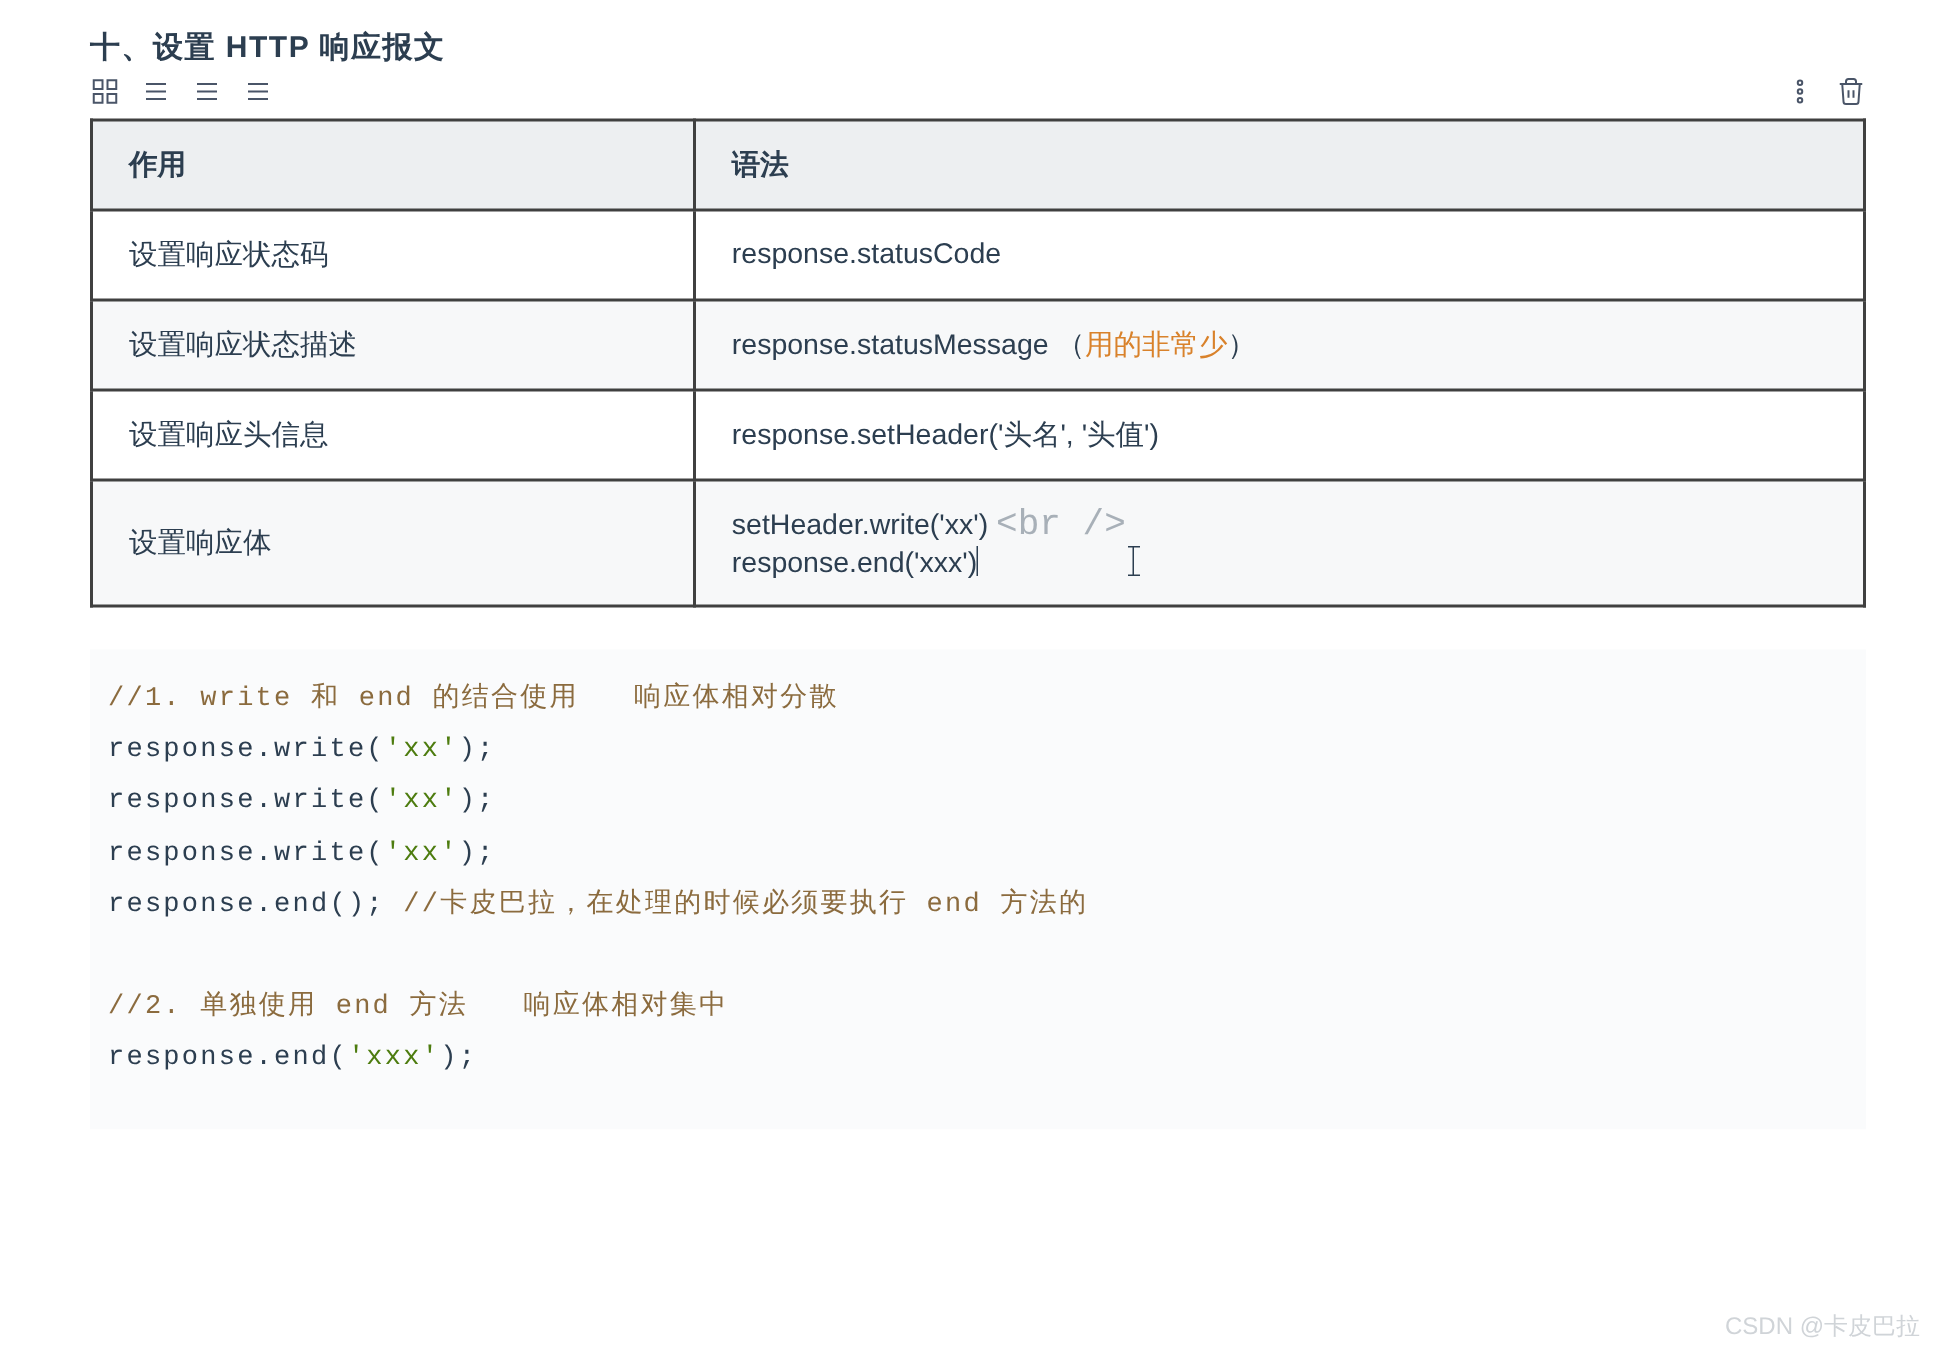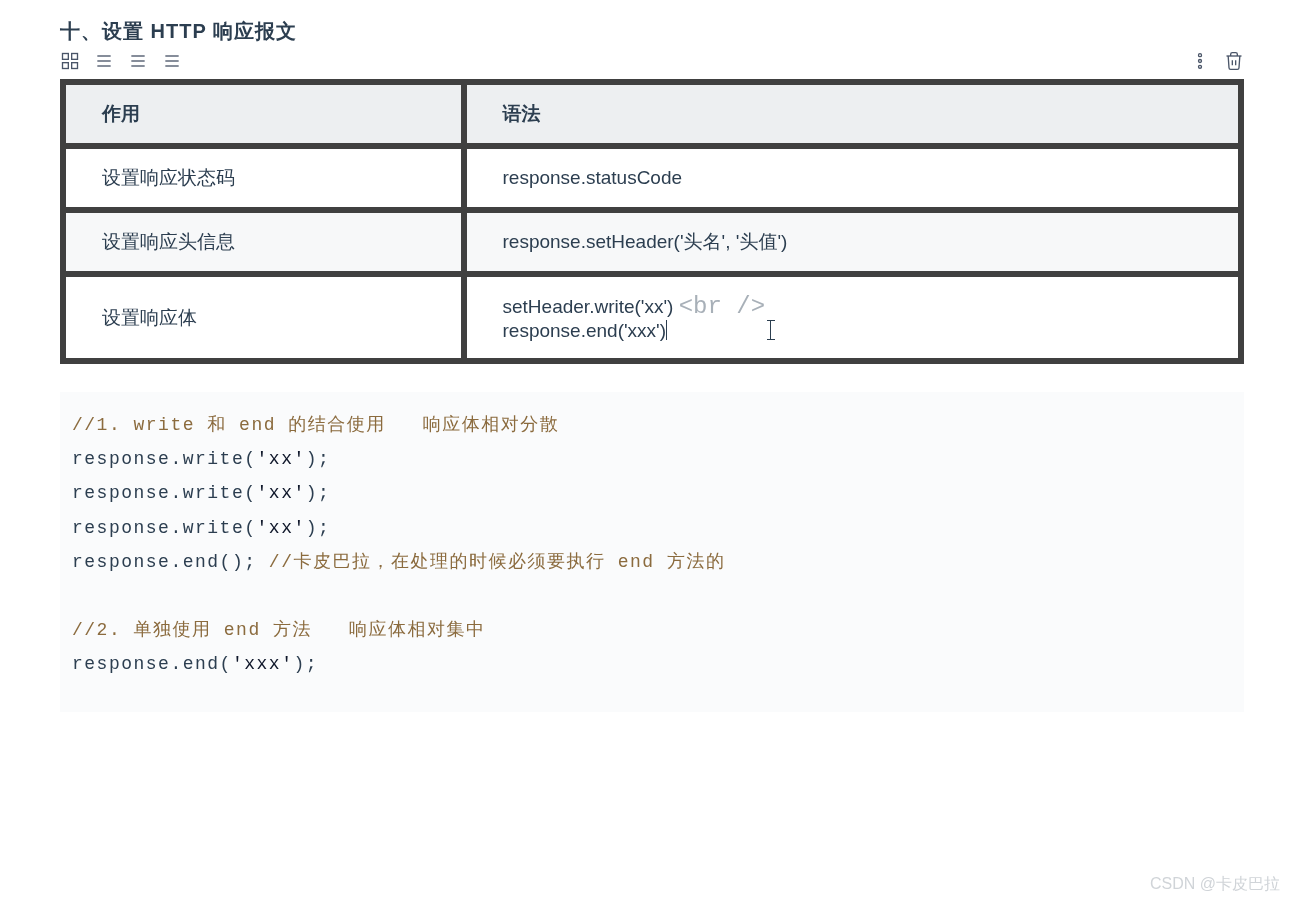--- a/index.html
+++ b/index.html
@@ -4,32 +4,32 @@
   <style>
     * { margin: 0; padding: 0; box-sizing: border-box; }
     body { font-family: -apple-system, "PingFang SC", "Microsoft YaHei", sans-serif; background: #fff; color: #2c3e50; padding: 0; }
     .container { padding: 18px 60px 0 60px; }
     .title { font-size: 20px; font-weight: 700; color: #2c3e50; margin-bottom: 6px; letter-spacing: 1px; }
     .toolbar-row { display: flex; justify-content: space-between; align-items: center; margin-bottom: 8px; }
     .toolbar-left { display: flex; gap: 14px; align-items: center; }
     .toolbar-right { display: flex; gap: 14px; align-items: center; }
     .tb-icon { width: 20px; height: 20px; stroke: #4a5568; fill: none; stroke-width: 1.6; cursor: default; }
     table { width: 100%; border-collapse: collapse; border: 1px solid #d8dce0; }
-    th, td { border: 6px solid #404040; padding: 16px 36px; text-align: left; font-size: 19px; color: #2c3e50; vertical-align: middle; }
+    th, td { border: 2px solid #404040; padding: 16px 24px; text-align: left; font-size: 19px; color: #2c3e50; vertical-align: middle; }
     th { background: #edeff1; font-weight: 600; font-size: 19px; }
     tbody tr:nth-child(even) td { background: #f7f8f9; }
     tbody tr:nth-child(odd) td { background: #fff; }
     .col1 { width: 34%; }
     .orange { color: #d9822b; }
     .gray-tag { color: #a8b0b8; font-family: "Courier New", monospace; font-size: 24px; }
     .cursor { display: inline-block; width: 0; border-left: 1px solid #2c3e50; height: 20px; vertical-align: -3px; }
     .code-block { margin-top: 28px; padding: 16px 12px 30px 12px; background: #fafbfc; font-family: "Courier New", Consolas, monospace; font-size: 18px; line-height: 1.9; color: #2c3e50; letter-spacing: 1.5px; }
     .code-block .line { white-space: pre; }
     .kw-comment { color: #8b6b3e; }
-    .kw-green { color: #0f172a; }
+    .kw-green { color: #4d7c0f; }
     .watermark { position: fixed; right: 24px; bottom: 8px; color: #d0d4d8; font-size: 16px; font-family: sans-serif; }
     .i-beam { display: inline-block; position: relative; width: 8px; height: 20px; margin-left: 100px; vertical-align: -3px; }
     .i-beam::before { content: ""; position: absolute; left: 3px; top: 0; bottom: 0; width: 1px; background: #2c3e50; }
     .i-beam::after { content: ""; position: absolute; left: 0; right: 0; top: 0; height: 1px; background: #2c3e50; box-shadow: 0 19px 0 #2c3e50; }
   </style>
 </head>
 <body>
 
 <div class="container">
   <h1 class="title">十、设置 HTTP 响应报文</h1>
@@ -79,20 +79,26 @@
         <th class="col1">作用</th>
         <th>语法</th>
       </tr>
     </thead>
     <tbody>
       <tr>
         <td>设置响应状态码</td>
         <td>response.statusCode</td>
       </tr>
       <tr>
+        <td>设置响应状态描述</td>
+        <td>
+          <span>response.statusMessage   （</span><span class="orange">用的非常少</span><span>）</span>
+        </td>
+      </tr>
+      <tr>
         <td>设置响应头信息</td>
         <td>response.setHeader('头名', '头值')</td>
       </tr>
       <tr>
         <td>设置响应体</td>
         <td>
           <span>setHeader.write('xx')  </span><span class="gray-tag">&lt;br /&gt;</span><br>
           <span>response.end('xxx')</span><span class="cursor"></span><span class="i-beam"></span>
         </td>
       </tr>

